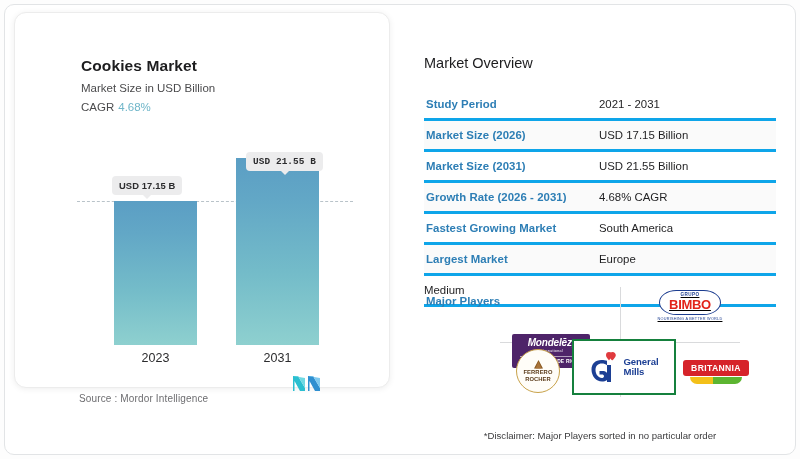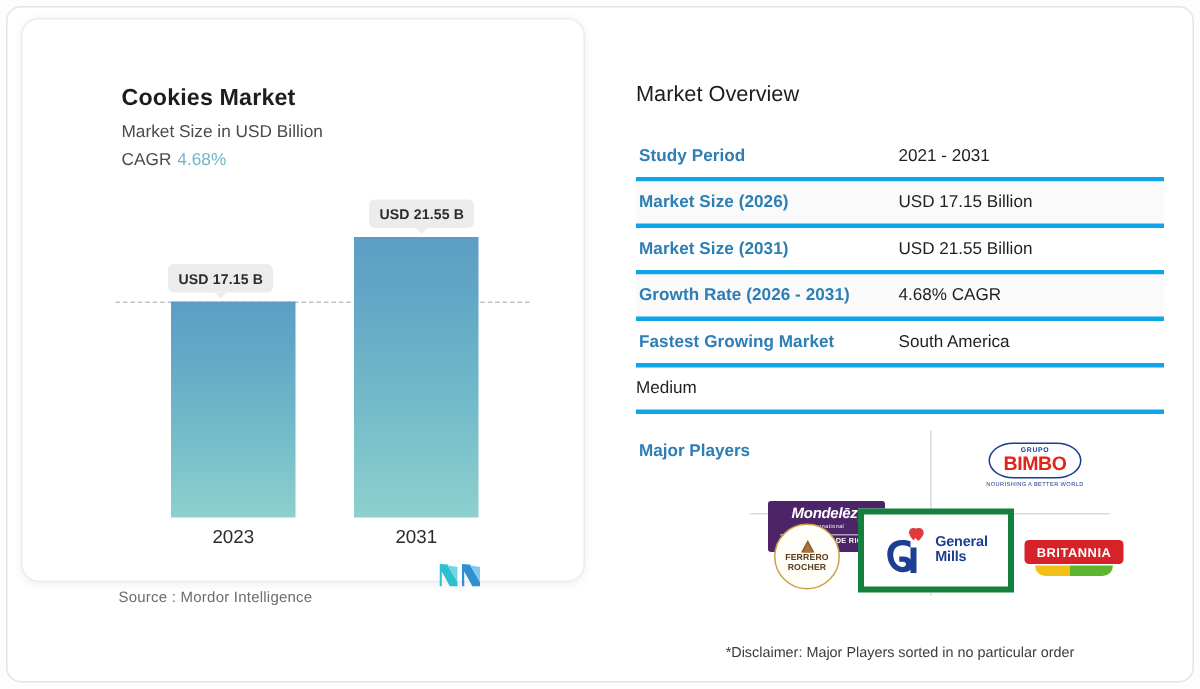--- a/index.html
+++ b/index.html
@@ -59,21 +59,21 @@
     background:#ececed;border-radius:4px;
     font-size:9.4px;font-weight:bold;color:#2b2b2d;
     padding:4px 7px 4px 7px;white-space:nowrap;letter-spacing:.1px;
   }
   .bar-label:after{
     content:"";position:absolute;left:50%;margin-left:-4px;bottom:-4px;
     width:0;height:0;border-left:4px solid transparent;border-right:4px solid transparent;
     border-top:4px solid #ececed;
   }
   .bl-1{left:97px;top:163px;}
-  .bl-2{left:231px;top:120px;}
+  .bl-2{left:231px;top:139px;font-family:Liberation Mono, monospace;}
   .x-tick{
     position:absolute;top:338px;width:83px;text-align:center;
     font-size:12.5px;color:#2c2c2e;
   }
   .xt-1{left:99px;}
   .xt-2{left:221px;}
   .source{
     position:absolute;left:64px;top:364px;
     font-size:10px;color:#6d6d70;letter-spacing:.15px;margin-top:16px;
   }
@@ -114,36 +114,36 @@
 
   .lg-mondelez{left:12px;top:7px;width:78px;height:34px;
     background:#4e2469;border-radius:2px;display:flex;flex-direction:column;
     align-items:center;justify-content:center;color:#fff;margin-top:40px;}
   .lg-mondelez .m1{font-size:10px;font-weight:bold;font-style:italic;line-height:1;letter-spacing:-.2px;}
   .lg-mondelez .m2{font-size:3.6px;letter-spacing:.3px;margin-top:1px;}
   .lg-mondelez .m3{font-size:4.9px;font-weight:bold;letter-spacing:.2px;margin-top:3px;
     border-top:1px solid rgba(255,255,255,.55);padding-top:2px;}
 
   .lg-bimbo{left:152px;top:3px;width:76px;height:40px;display:flex;
-    flex-direction:column;align-items:center;justify-content:center;}
+    flex-direction:column;align-items:center;text-decoration:underline;}
   .lg-bimbo .b-pill{background:#ffffff;border:1.6px solid #1b3c8f;border-radius:18px/13px;
     padding:2px 9px 3px 9px;display:flex;flex-direction:column;align-items:center;}
   .lg-bimbo .b1{font-size:4.6px;font-weight:bold;color:#1b3c8f;letter-spacing:.4px;line-height:1;}
   .lg-bimbo .b2{font-size:13px;font-weight:bold;color:#e2231a;line-height:1;letter-spacing:-.3px;}
   .lg-bimbo .b3{font-size:3.8px;color:#1b3c8f;letter-spacing:.25px;margin-top:2px;}
 
   .lg-ferrero{left:8px;top:62px;width:60px;height:44px;display:flex;
     align-items:center;justify-content:center;}
   .lg-ferrero .circle{width:42px;height:42px;border-radius:50%;
     border:1.4px solid #c8a24a;display:flex;flex-direction:column;
     align-items:center;justify-content:center;background:#fffdf8;}
   .lg-ferrero .f1{font-size:5.8px;font-weight:bold;color:#5a3a18;line-height:1.12;letter-spacing:.1px;}
 
   .lg-gm{left:72px;top:52px;width:104px;height:56px;background:#ffffff;
-    border:4px solid #15803d;display:flex;align-items:center;justify-content:center;gap:4px;}
+    border:2px solid #15803d;display:flex;align-items:center;justify-content:center;gap:4px;}
   .lg-gm .gm-text{font-size:9.6px;font-weight:bold;color:#1c3f94;line-height:1.05;letter-spacing:-.1px;}
 
   .lg-britannia{left:180px;top:68px;width:72px;height:34px;display:flex;
     flex-direction:column;align-items:center;justify-content:center;}
   .lg-britannia .ban{background:#d6232a;color:#ffffff;font-size:8.6px;font-weight:bold;
     letter-spacing:.35px;padding:3px 8px;border-radius:3px;}
   .lg-britannia .swoosh{width:52px;height:7px;margin-top:1px;
     background:linear-gradient(90deg,#f3c019 0%,#f3c019 45%,#5cb531 45%,#5cb531 100%);
     border-radius:0 0 14px 14px;}
 </style>
@@ -200,20 +200,24 @@
         <div class="k">Market Size (2031)</div>
         <div class="v">USD 21.55 Billion</div>
       </div>
       <div class="row tint">
         <div class="k">Growth Rate (2026 - 2031)</div>
         <div class="v">4.68% CAGR</div>
       </div>
       <div class="row">
         <div class="k">Fastest Growing Market</div>
         <div class="v">South America</div>
+      </div>
+      <div class="row tint">
+        <div class="k">Largest Market</div>
+        <div class="v">Europe</div>
       </div>
       <div class="row">
         <div class="v">Medium</div>
       </div>
     </div>
 
     <div class="players-label">Major Players</div>
 
     <div class="logo-grid">
       <div class="grid-line" style="left:0;top:55px;width:240px;height:1px;"></div>

